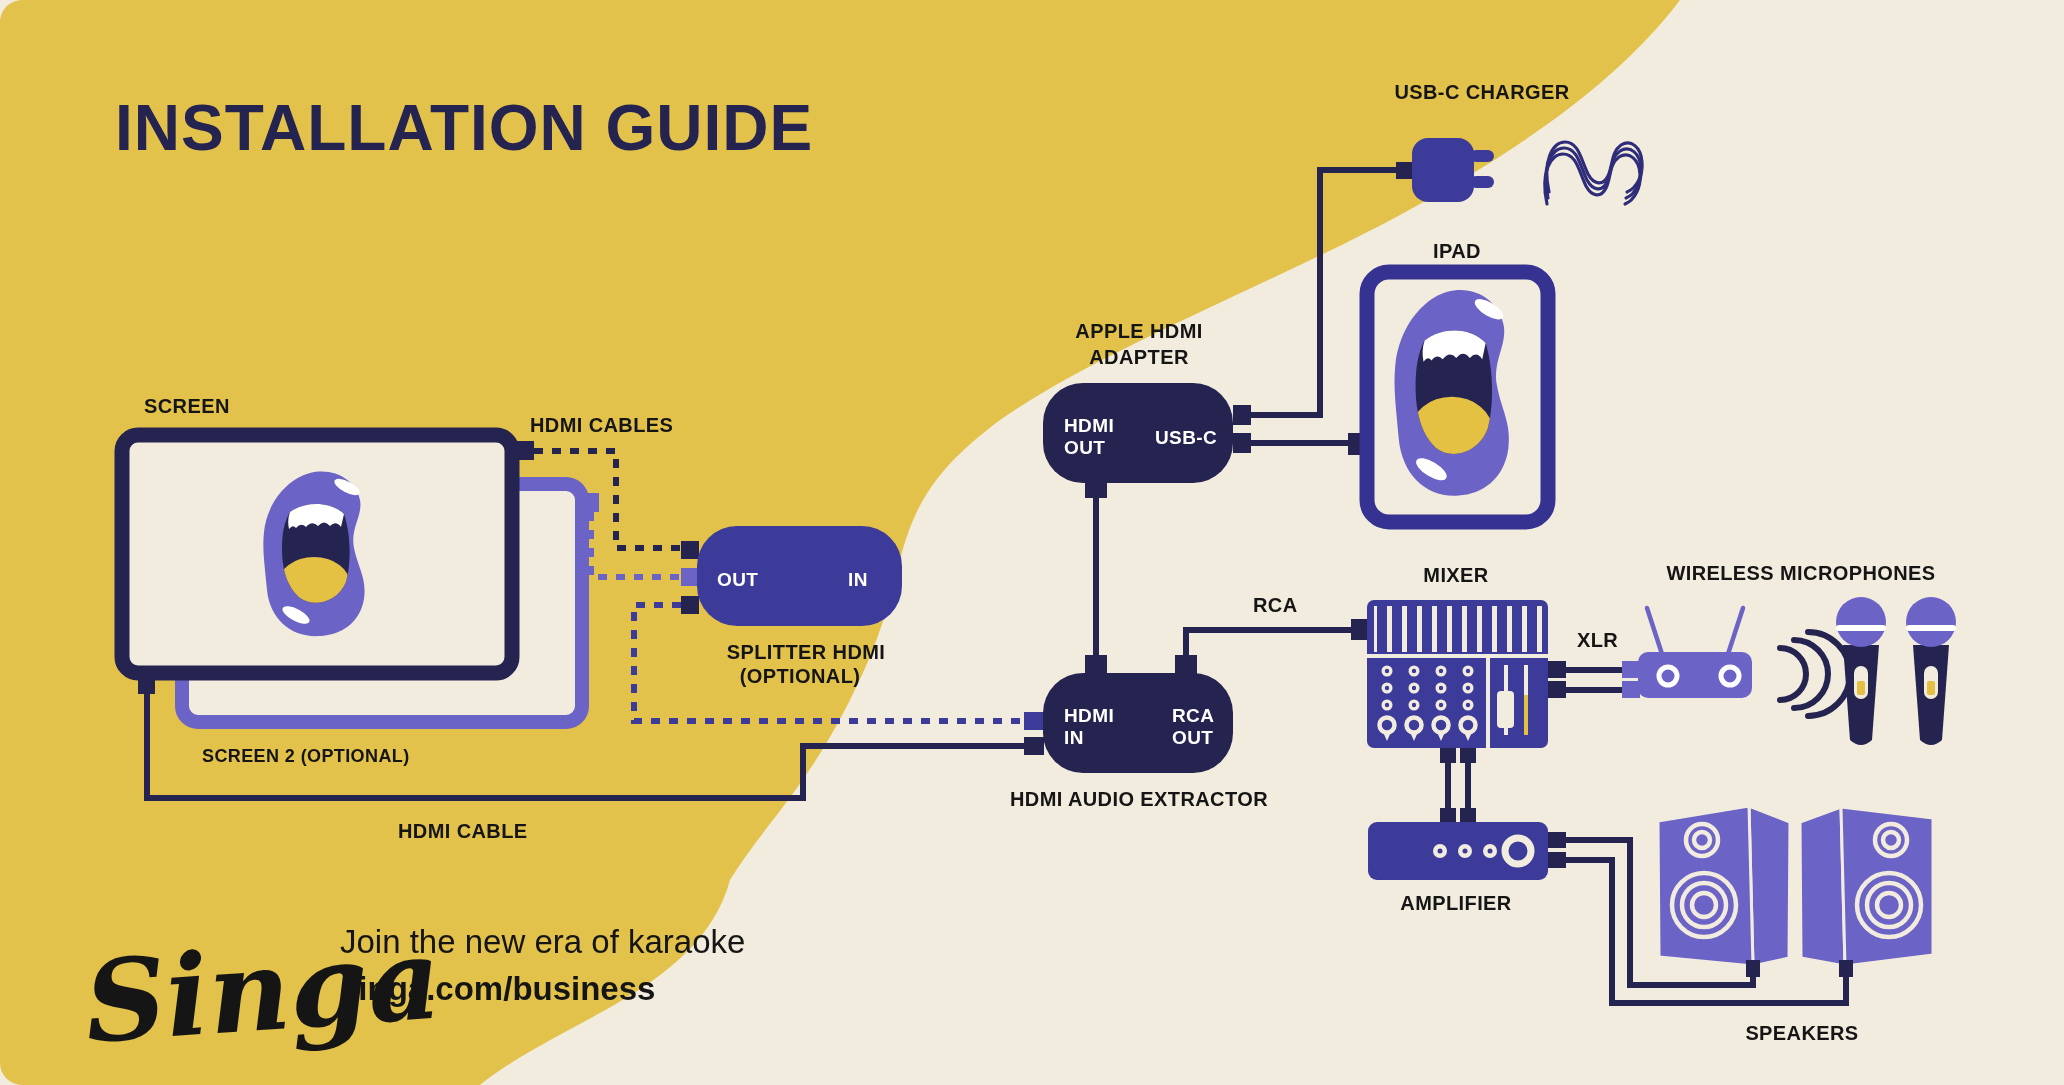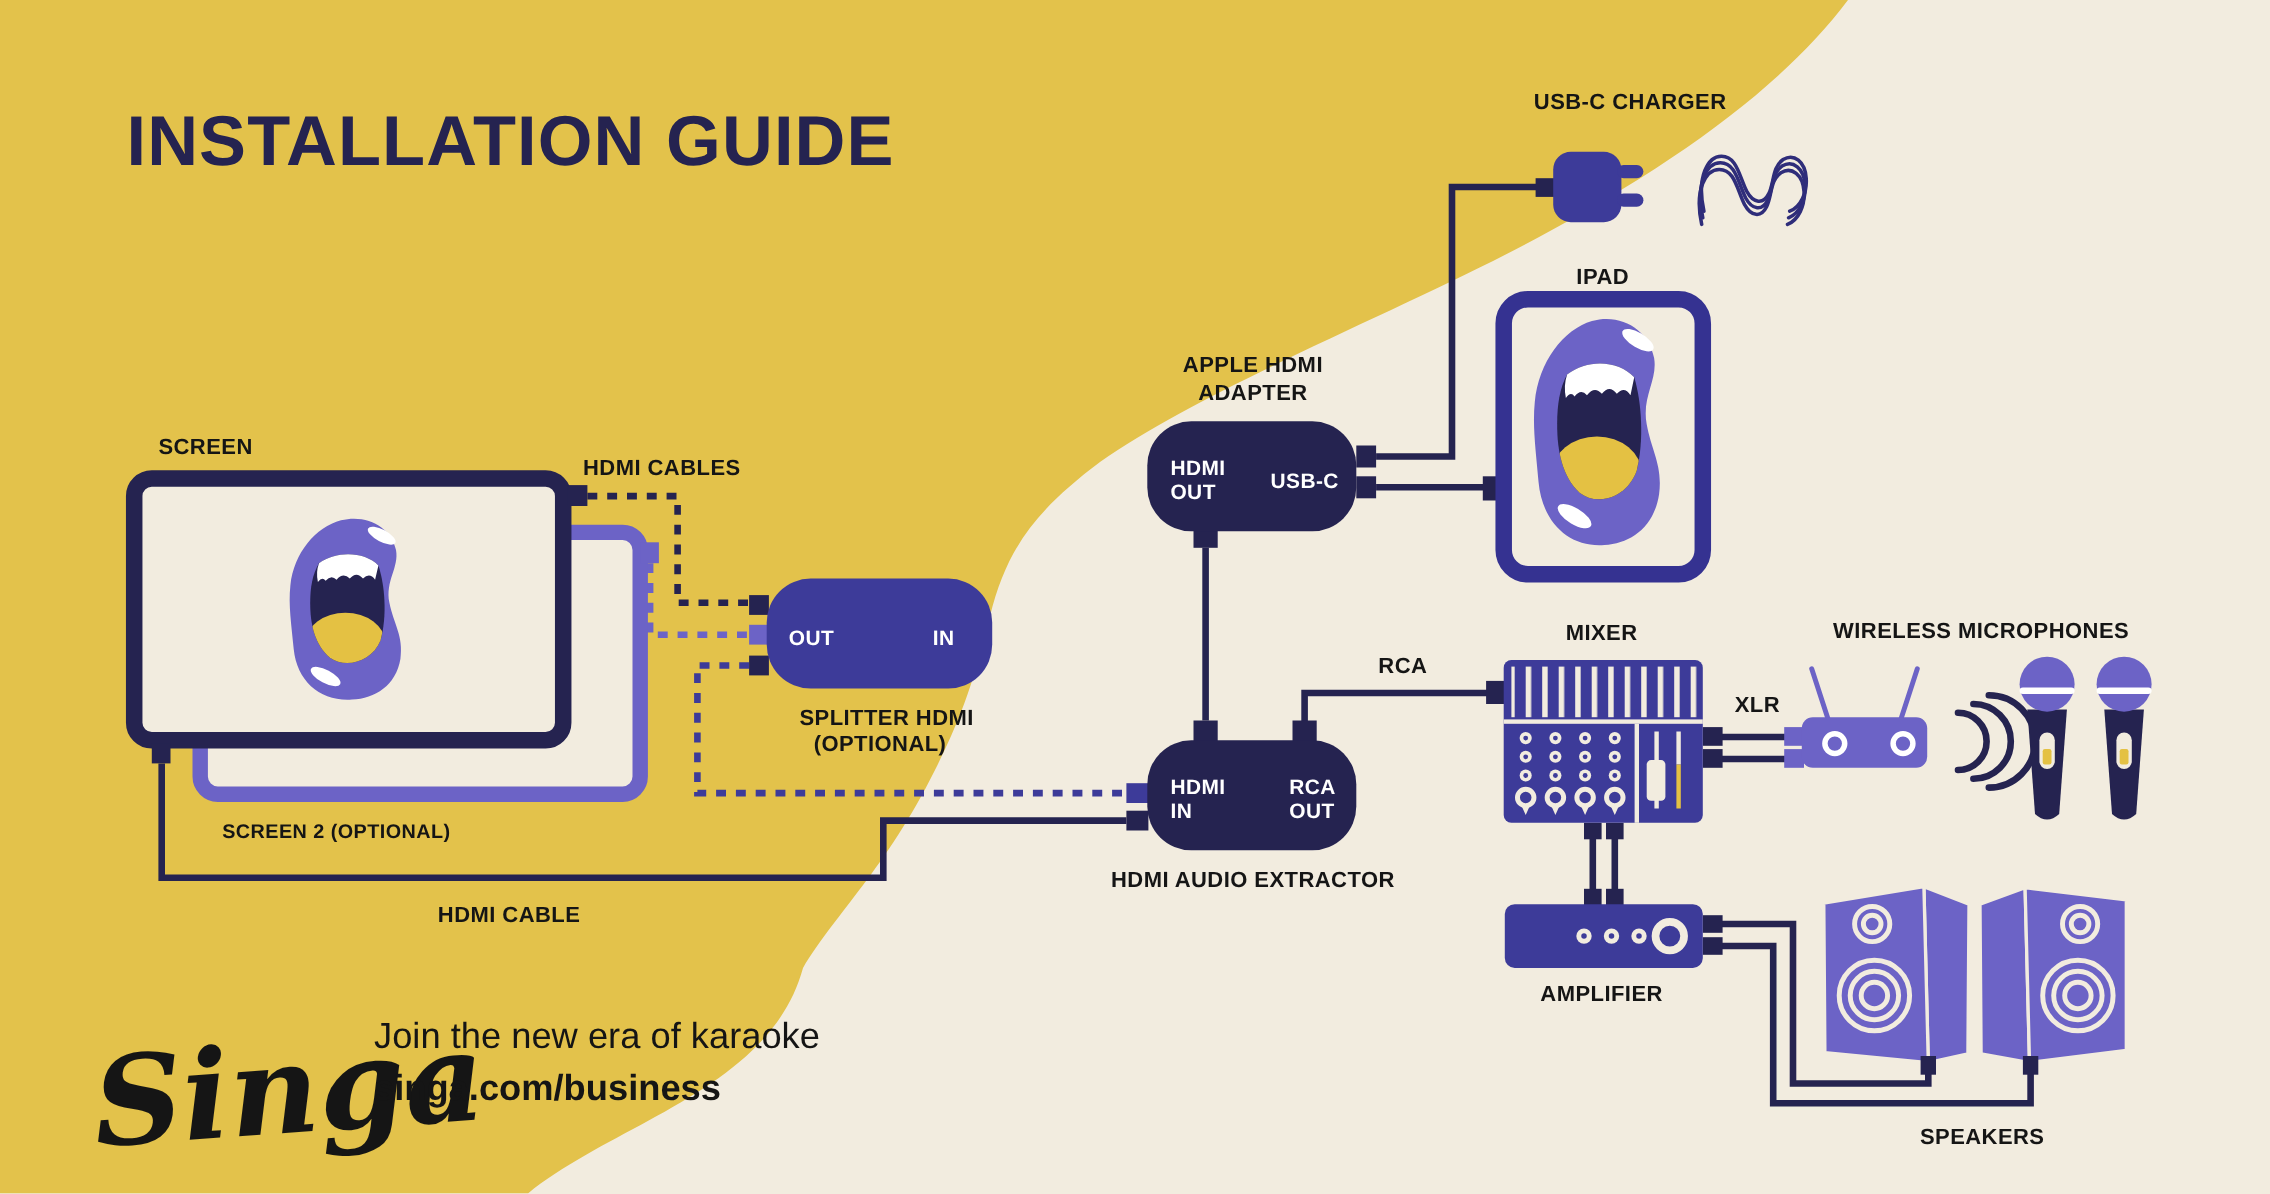--- a/index.html
+++ b/index.html
@@ -1,17 +1,17 @@
 <!DOCTYPE html>
 <html style="--yellow: #e3c24b; --cream: #f2ecdf; --navy: #252350; --indigo: #3d3b99; --purple: #6c63c6; --frame: #353291; --black: #151515; --white: #ffffff; --tongue: #e4c143; --wave: #2f2d7a;"><head>
 <meta charset="utf-8">
 <style>
   html,body{margin:0;padding:0;background:#f2ecdf;}
   .stage{position:relative;width:2064px;height:1085px;overflow:hidden;
-         font-family:"Liberation Sans",sans-serif;}
+         font-family:"Liberation Sans",sans-serif;border-radius:22px;}
   svg{position:absolute;inset:0;display:block;}
   .title-txt{font:bold 64px "Liberation Sans",sans-serif;fill:var(--navy);letter-spacing:1px;}
   .lbl{font:bold 20px "Liberation Sans",sans-serif;fill:var(--black);letter-spacing:.4px;}
   .lbl-s{font:bold 18px "Liberation Sans",sans-serif;fill:var(--black);letter-spacing:.4px;}
   .mid{text-anchor:middle;}
   .port{font:bold 19px "Liberation Sans",sans-serif;fill:var(--white);letter-spacing:.4px;}
   .cable{stroke:var(--navy);stroke-width:6;fill:none;}
   .dash-navy{stroke:var(--navy);stroke-width:6;fill:none;stroke-dasharray:9 9;}
   .dash-purple{stroke:var(--purple);stroke-width:6;fill:none;stroke-dasharray:9 9;}
   .dash-indigo{stroke:var(--indigo);stroke-width:6;fill:none;stroke-dasharray:9 9;}

